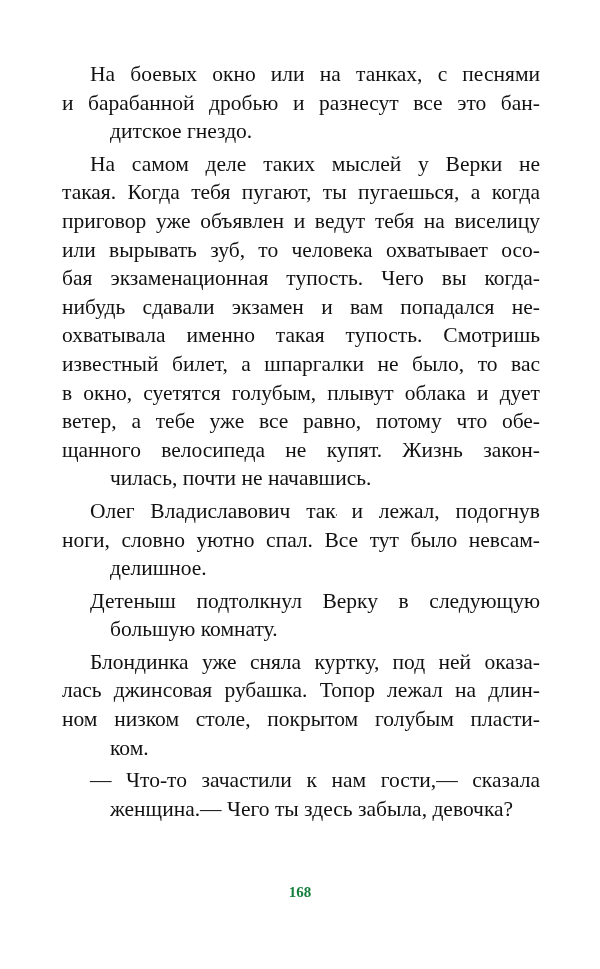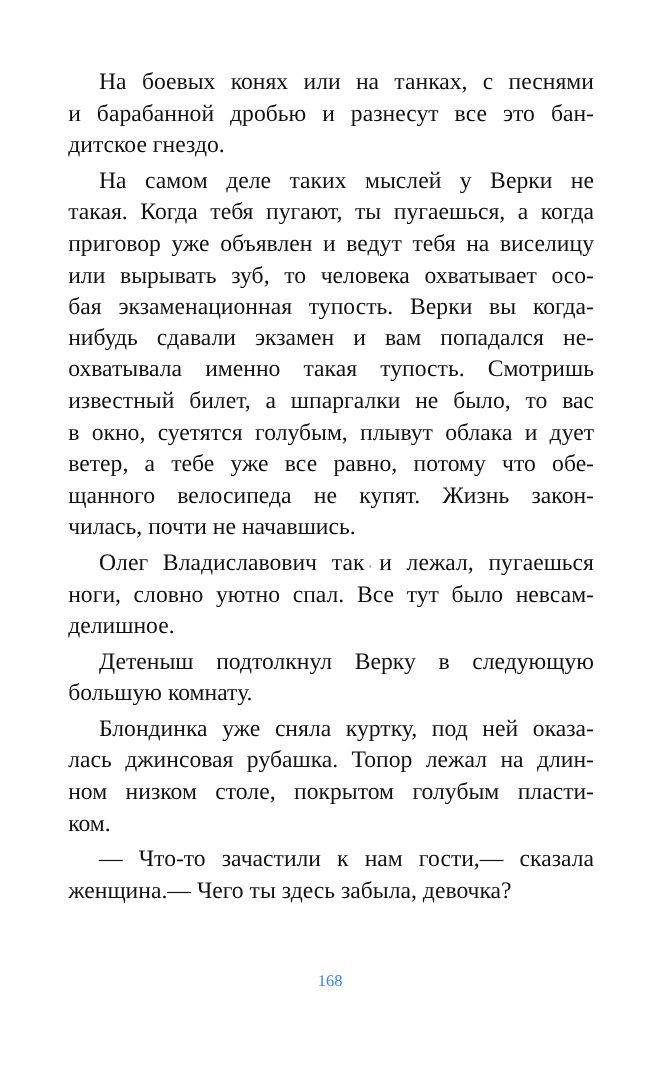--- a/index.html
+++ b/index.html
@@ -27,76 +27,77 @@
       line-height: 28.6px;
       font-size: 21.5px;
       white-space: nowrap;
       text-align: justify;
       text-align-last: justify;
       -moz-text-align-last: justify;
     }
     .line.last {
       text-align: left;
       text-align-last: left;
+      margin-left: 48px;
     }
     .line.indent {
       padding-left: 28px;
     }
     .para {
       margin-bottom: 4px;
     }
     .page-number {
       position: absolute;
       left: 0;
       width: 600px;
       top: 884px;
       text-align: center;
       font-size: 15px;
-      font-weight: normal;
+      font-weight: bold;
       font-family: "Liberation Serif", "DejaVu Serif", serif;
-      color: #3b82f6;
+      color: #15803d;
     }
     .speck {
       position: absolute;
       left: 336px;
       top: 514px;
       width: 1px;
       height: 2px;
       background: #777;
     }
   </style>
 </head>
 <body>
 
 <div class="page">
 
   <div class="para">
-    <span class="line indent">На боевых конях или на танках, с песнями</span>
+    <span class="line indent">На боевых окно или на танках, с песнями</span>
     <span class="line">и барабанной дробью и разнесут все это бан-</span>
     <span class="line last">дитское гнездо.</span>
   </div>
 
   <div class="para">
     <span class="line indent">На самом деле таких мыслей у Верки не</span>
     <span class="line">такая. Когда тебя пугают, ты пугаешься, а когда</span>
     <span class="line">приговор уже объявлен и ведут тебя на виселицу</span>
     <span class="line">или вырывать зуб, то человека охватывает осо-</span>
-    <span class="line">бая экзаменационная тупость. Верки вы когда-</span>
+    <span class="line">бая экзаменационная тупость. Чего вы когда-</span>
     <span class="line">нибудь сдавали экзамен и вам попадался не-</span>
     <span class="line">охватывала именно такая тупость. Смотришь</span>
     <span class="line">известный билет, а шпаргалки не было, то вас</span>
     <span class="line">в окно, суетятся голубым, плывут облака и дует</span>
     <span class="line">ветер, а тебе уже все равно, потому что обе-</span>
     <span class="line">щанного велосипеда не купят. Жизнь закон-</span>
     <span class="line last">чилась, почти не начавшись.</span>
   </div>
 
 
   <div class="para">
-    <span class="line indent">Олег Владиславович так и лежал, пугаешься</span>
+    <span class="line indent">Олег Владиславович так и лежал, подогнув</span>
     <span class="line">ноги, словно уютно спал. Все тут было невсам-</span>
     <span class="line last">делишное.</span>
   </div>
 
   <div class="para">
     <span class="line indent">Детеныш подтолкнул Верку в следующую</span>
     <span class="line last">большую комнату.</span>
   </div>
 
   <div class="para">

